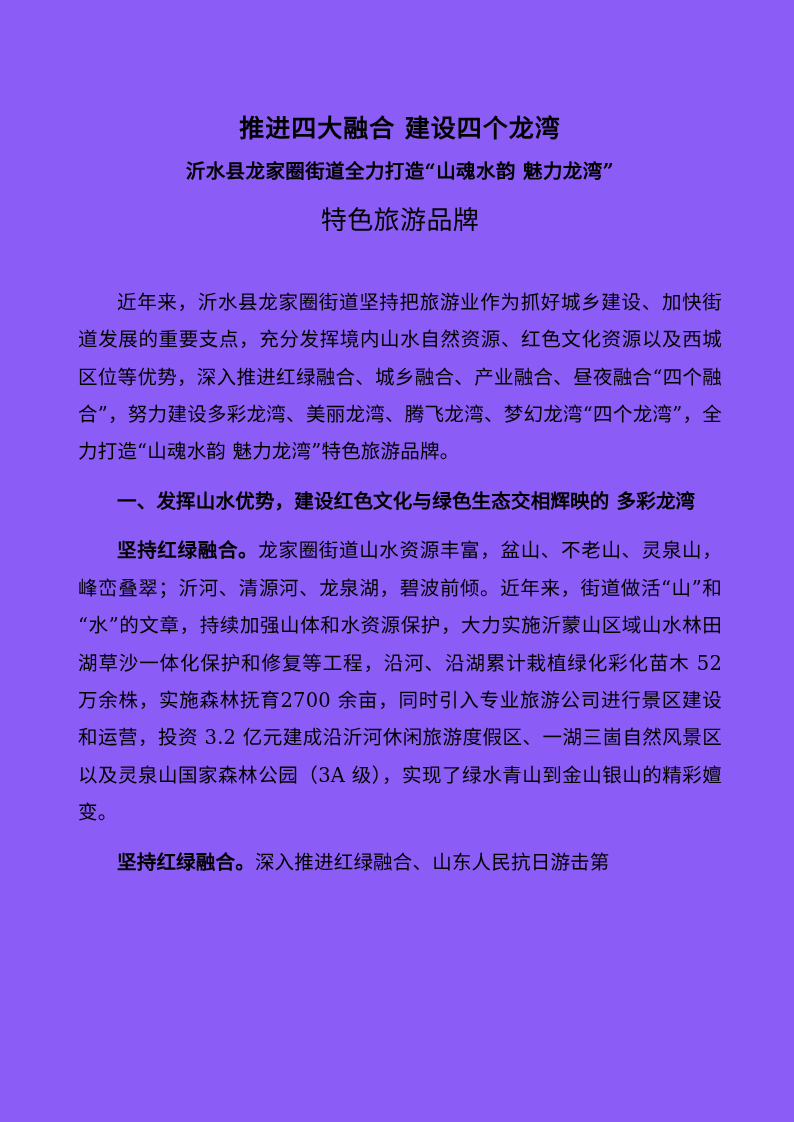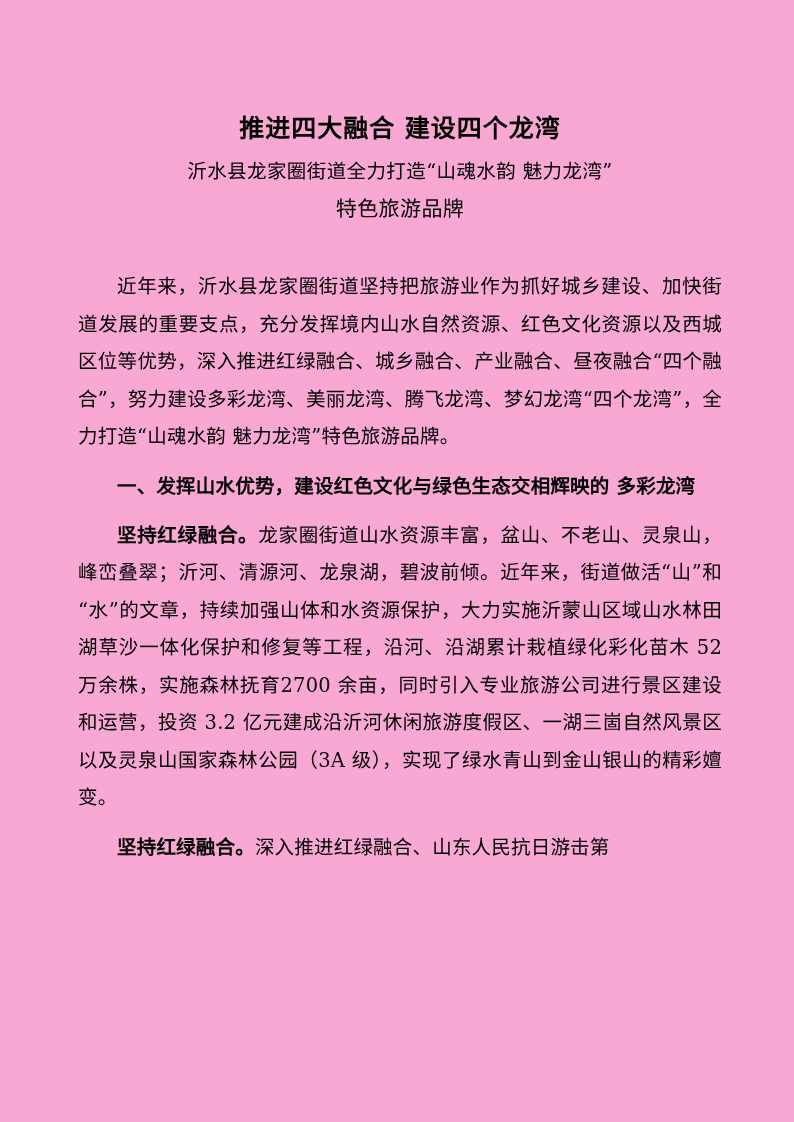--- a/index.html
+++ b/index.html
@@ -13,40 +13,41 @@
     font-family: "DejaVu Serif", "Liberation Serif", serif;
     color: #000000;
     overflow: hidden;
   }
   .page {
     position: relative;
     width: 794px;
     height: 1122px;
     box-sizing: border-box;
     padding: 96px 72px 80px 78px;
-    background: #f9a8d4;
+    background: #8b5cf6;
   }
   .doc-title {
     text-align: center;
     font-size: 25px;
     font-weight: bold;
     letter-spacing: 1px;
     line-height: 1.5;
     margin: 14px 0 6px 0;
   }
   .doc-subtitle {
     text-align: center;
     font-size: 19.5px;
     line-height: 1.85;
     letter-spacing: 0.4px;
-    margin: 0;
+    margin: 6px;
+    font-weight: bold;
   }
   .doc-subtitle-2 {
     text-align: center;
-    font-size: 21px;
+    font-size: 26px;
     line-height: 1.85;
     letter-spacing: 0.4px;
     margin: 0 0 6px 0;
   }
   .body-gap {
     height: 30px;
   }
   p.para {
     font-size: 19.5px;
     line-height: 1.92;

